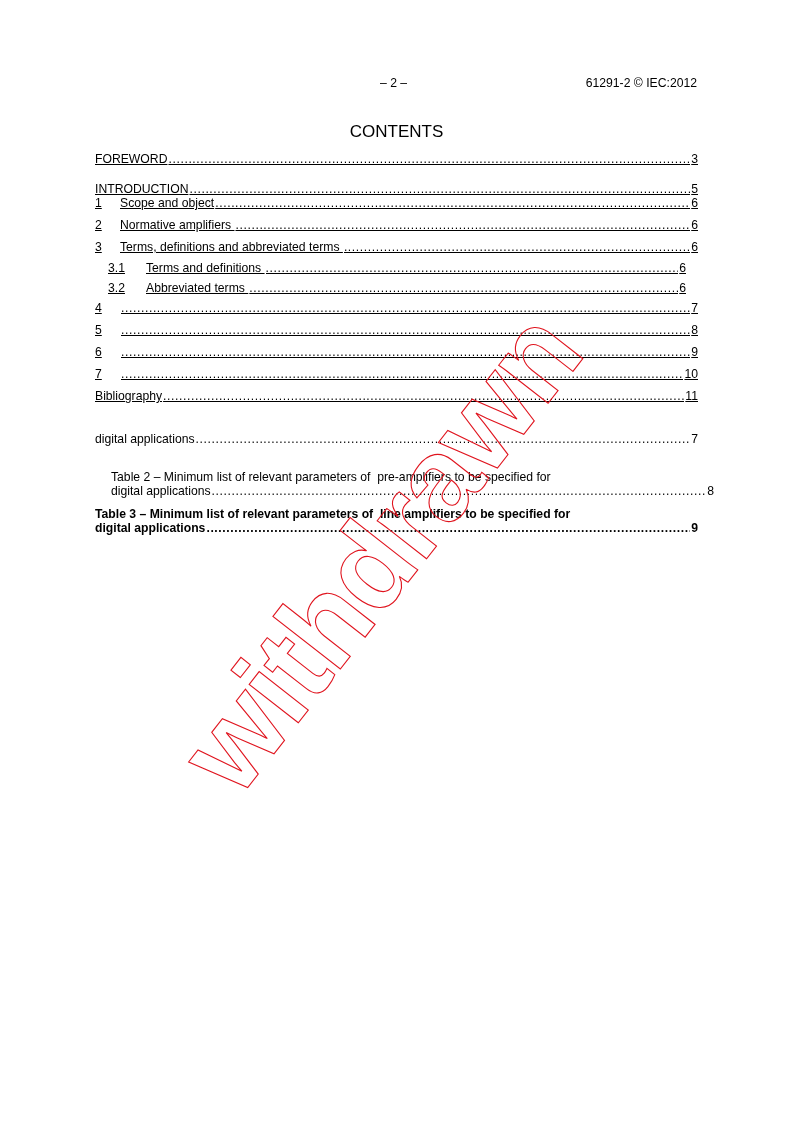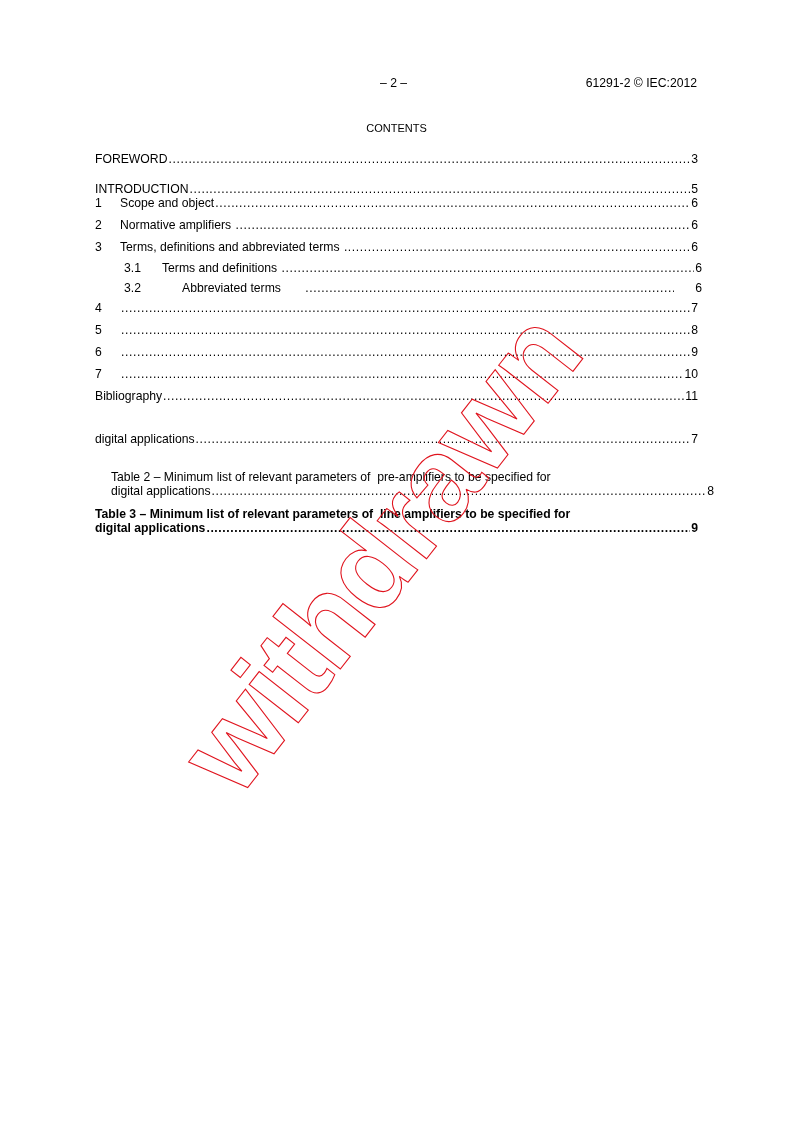--- a/index.html
+++ b/index.html
@@ -1,26 +1,26 @@
 <!DOCTYPE html>
 <html><head>
 <meta charset="utf-8">
 <style>
   html, body { margin:0; padding:0; background:#ffffff; }
   body { width:793px; height:1122px; position:relative; overflow:hidden;
          font-family:"Liberation Sans", sans-serif; color:#000; font-size:12.2px; }
   .header { position:absolute; top:76px; left:0; width:793px; height:16px; }
   .page-num { position:absolute; left:380px; top:0; }
   .doc-ref { position:absolute; right:96px; top:0; }
-  .title { position:absolute; top:122px; left:0; width:793px; text-align:center; font-size:11px; }
+  .title { position:absolute; top:122px; left:0; width:793px; text-align:center; font-size:17px; }
   .toc { position:absolute; left:95px; width:603px; }
-  .entry { position:absolute; left:0; width:603px; height:15px; line-height:15px; display:flex; align-items:baseline; }
+  .entry { position:absolute; left:0; width:603px; height:15px; line-height:15px; display:flex; align-items:baseline;text-decoration:underline; }
   .entry .num { display:inline-block; width:25px; flex:none; }
   .entry.sub .num { width:38px; }
-  .entry.sub { left:29px; width:578px; }
+  .entry.sub { left:13px; width:578px; }
   .entry .lbl { flex:none; white-space:pre; }
   .entry .dots { flex:1; overflow:hidden; white-space:nowrap; margin:0 1px; letter-spacing:0.6px; }
   .entry .dots::before { content:"........................................................................................................................................................................................................................"; }
   .entry .pg { flex:none; text-align:right; }
   .tbl { position:absolute; left:0; width:603px; }
   .tbl .line1 { height:14px; line-height:14px; white-space:pre; }
   .tbl .line2 { height:14px; line-height:14px; display:flex; align-items:flex-start; }
   .tbl .line2 .dots { flex:1; overflow:hidden; white-space:nowrap; margin:0 1px; letter-spacing:0.6px; }
   .tbl .line2 .dots::before { content:"........................................................................................................................................................................................................................"; }
   .watermark { position:absolute; left:0; top:0; width:793px; height:1122px; pointer-events:none; }
@@ -63,21 +63,21 @@
       <span class="lbl">Terms, definitions and abbreviated terms </span>
       <span class="dots"></span>
       <span class="pg">6</span>
   </div>
   <div class="entry sub" style="top:261px;">
     <span class="num">3.1</span>
       <span class="lbl">Terms and definitions </span>
       <span class="dots"></span>
       <span class="pg">6</span>
   </div>
-  <div class="entry sub" style="top:281px;gap:20px;">
+  <div class="entry sub" style="top:281px;">
     <span class="num">3.2</span>
       <span class="lbl">Abbreviated terms </span>
       <span class="dots"></span>
       <span class="pg">6</span>
   </div>
   <div class="entry" style="top:301px;">
     <span class="num">4</span>
       <span class="dots"></span>
       <span class="pg">7</span>
   </div>

